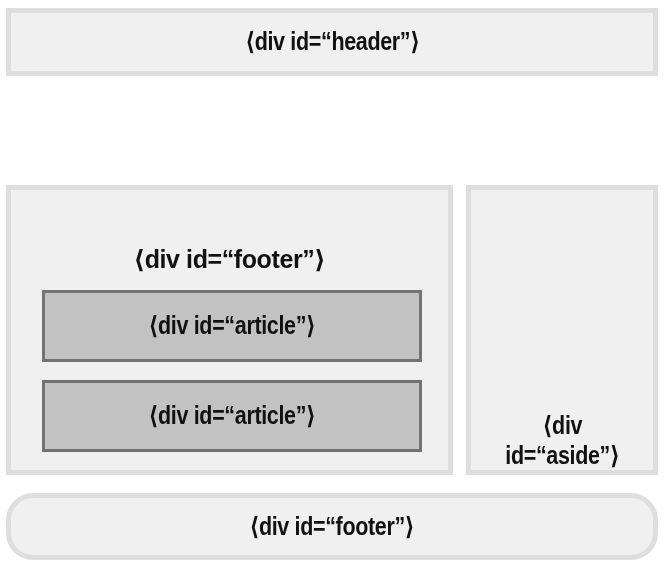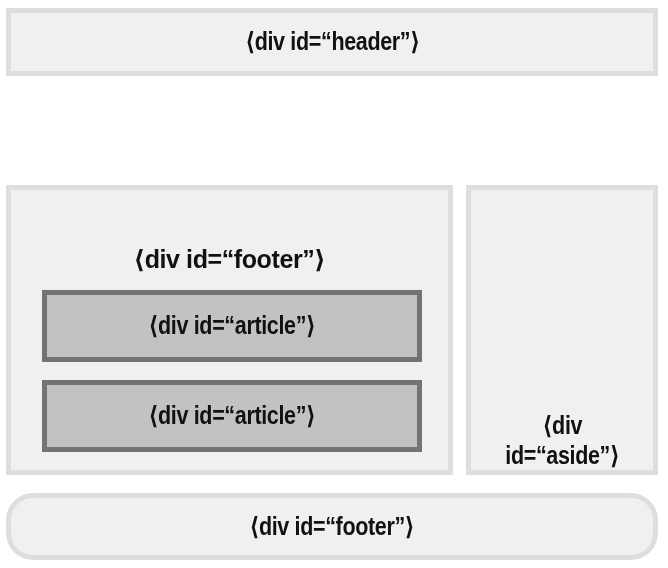--- a/index.html
+++ b/index.html
@@ -28,21 +28,21 @@
     background: #f0f0f0;
     border: 5px solid #dedede;
     display: flex;
     align-items: center;
     justify-content: center;
     text-align: center;
   }
 
   .box.inner {
     background: #c2c2c2;
-    border: 5px solid #737373;
+    border: 3px solid #737373;
   }
 
   .label {
     color: #111111;
     font-family: "Liberation Sans", "DejaVu Sans", sans-serif;
     font-size: 25px;
     font-weight: 700;
     line-height: 1.18;
     letter-spacing: -0.4px;
     transform: scaleX(0.86);

